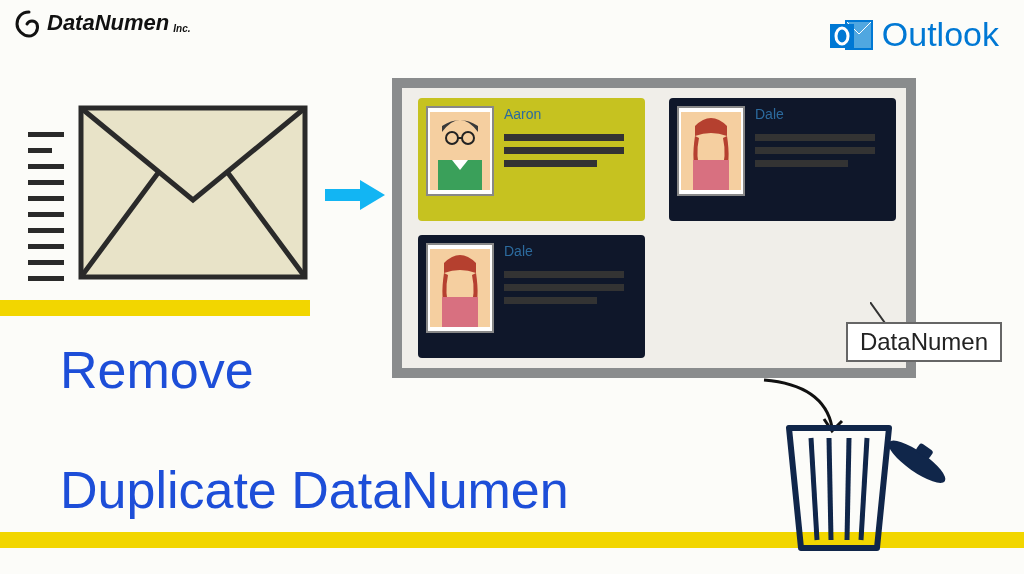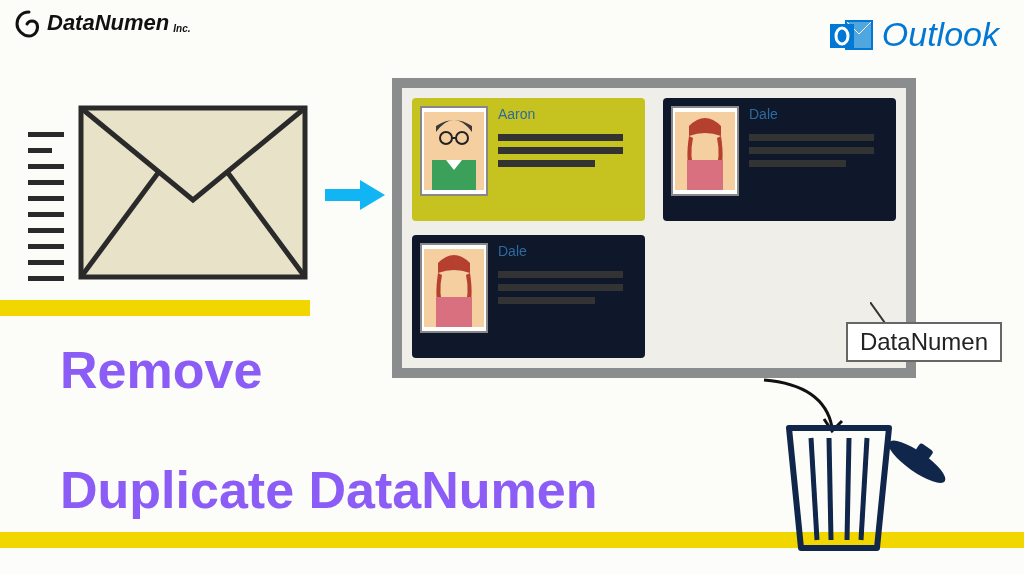--- a/index.html
+++ b/index.html
@@ -33,21 +33,20 @@
     align-self: flex-end;
     margin-bottom: 11px;
   }
   .outlook-logo {
     position: absolute;
     top: 15px;
     right: 25px;
     display: flex;
     align-items: center;
     gap: 8px;
-    font-style: italic;
   }
   .outlook-icon {
     width: 44px;
     height: 38px;
     position: relative;
   }
   .outlook-text {
     font-size: 34px;
     color: #0078d4;
     font-weight: 400;
@@ -103,20 +102,21 @@
     display: grid;
     grid-template-columns: 1fr 1fr;
     grid-template-rows: 1fr 1fr;
     gap: 14px 18px;
   }
   .contact-card {
     position: relative;
     border-radius: 4px;
     display: flex;
     padding: 8px;
+    margin-left: 6px;
   }
   .card-yellow { background: #c6c220; }
   .card-pink { background: #0f172a; }
   .card-lightblue { background: #cfe4e4; }
 
   .card-photo {
     width: 68px;
     height: 90px;
     background: #fff;
     border: 2px solid #888;
@@ -157,23 +157,23 @@
     left: 0;
     bottom: 26px;
     width: 1024px;
     height: 16px;
     background: #f2d600;
   }
 
   .headline {
     position: absolute;
     left: 60px;
-    color: #8b5cf6;
+    color: #1d4ed8;
     font-size: 52px;
-    font-weight: 700;
+    font-weight: 400;
   }
   .headline.line1 { top: 340px; }
   .headline.line2 { top: 460px; }
 
   .duplicate-label {
     position: absolute;
     right: 22px;
     top: 322px;
     padding: 4px 12px;
     border: 2px solid #666;

